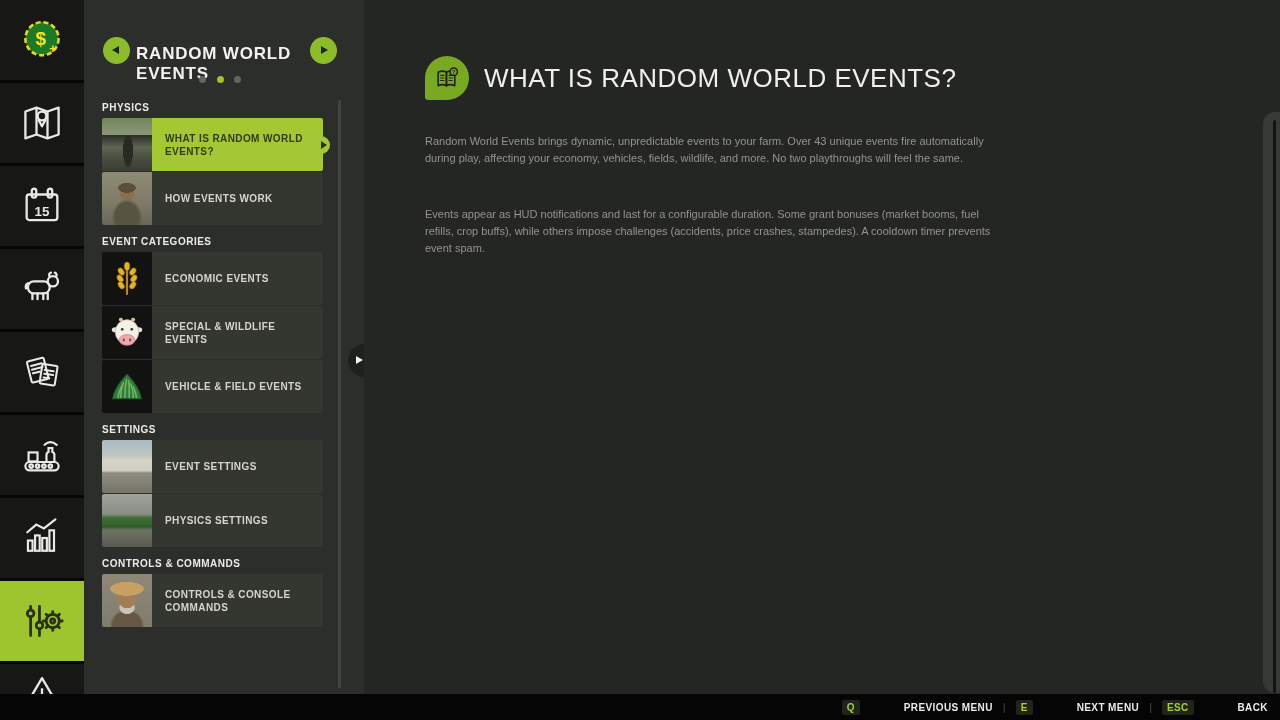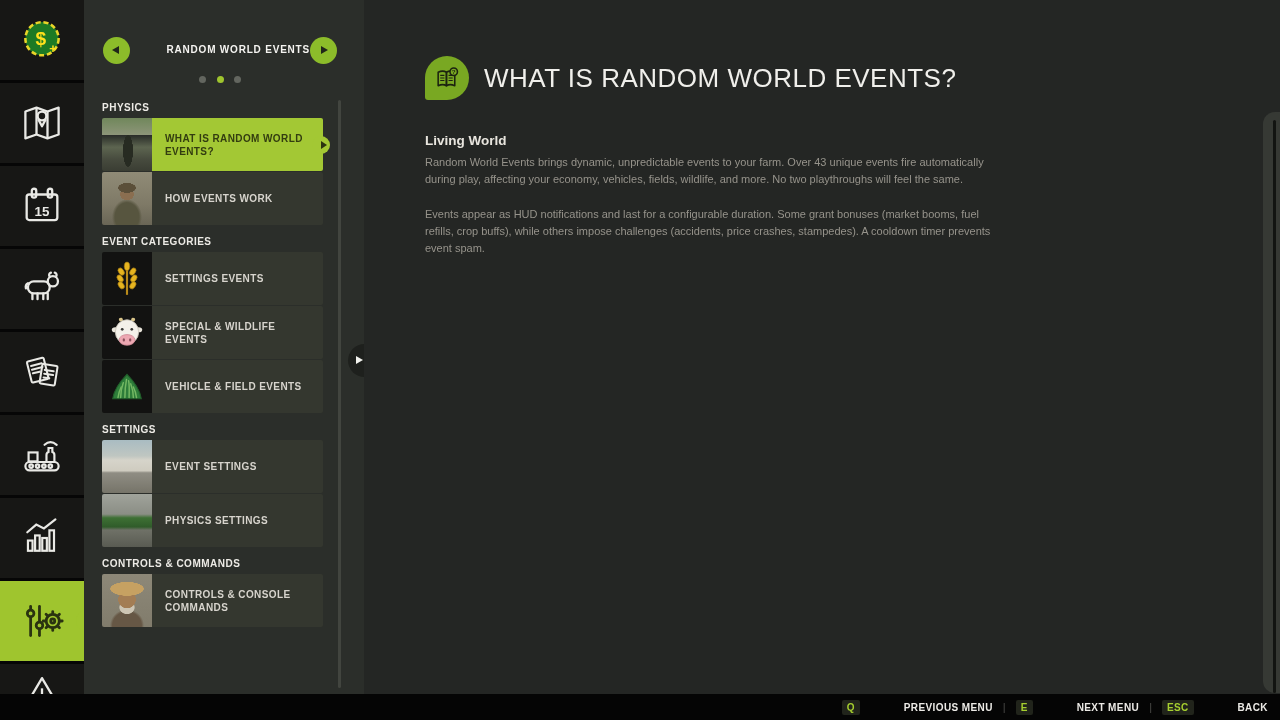--- a/index.html
+++ b/index.html
@@ -22,22 +22,22 @@
   
   .panel{position:absolute;left:84px;top:0;width:280px;height:720px;background:#2b2e2a;}
   .nav-circle{position:absolute;top:37px;width:27px;height:27px;border-radius:50%;
     background:#8cbc2a;border:none;cursor:pointer;padding:0;}
   .nav-circle.left{left:19px;}
   .nav-circle.right{right:27px;}
   .tri-left{position:absolute;left:9px;top:9px;width:0;height:0;
     border-top:4.5px solid transparent;border-bottom:4.5px solid transparent;border-right:7px solid #20261a;}
   .tri-right{position:absolute;left:11px;top:9px;width:0;height:0;
     border-top:4.5px solid transparent;border-bottom:4.5px solid transparent;border-left:7px solid #20261a;}
-  .panel-title{position:absolute;left:46px;right:54px;top:44px;text-align:right;
-    color:#f4f3f0;font-size:10px;font-weight:bold;letter-spacing:.8px;}
+  .panel-title{position:absolute;left:52px;right:54px;top:44px;text-align:left;
+    color:#f4f3f0;font-size:17px;font-weight:bold;letter-spacing:.8px;}
   .dots{position:absolute;left:0;right:8px;top:69px;text-align:center;}
   .dot{display:inline-block;width:7px;height:7px;border-radius:50%;background:#63665f;margin:0 3px;}
   .dot.active{background:#9fc52e;}
 
   .menu{position:absolute;left:18px;top:102px;width:221px;}
   .sec-label{color:#edebe6;font-size:10px;font-weight:bold;letter-spacing:.5px;
     margin:11px 0 5px 0;}
   .sec-label.first{margin-top:0;}
   .row{position:relative;display:flex;height:53px;margin-bottom:1px;}
   .thumb{width:50px;height:53px;flex:0 0 50px;border-radius:2px 0 0 2px;}
@@ -256,21 +256,21 @@
               <ellipse cx="10.5" cy="11" rx="2.5" ry="3.8" transform="rotate(-35 10.5 11)"></ellipse>
               <ellipse cx="21.5" cy="11" rx="2.5" ry="3.8" transform="rotate(35 21.5 11)"></ellipse>
               <ellipse cx="9.5" cy="17.5" rx="2.5" ry="3.8" transform="rotate(-35 9.5 17.5)"></ellipse>
               <ellipse cx="22.5" cy="17.5" rx="2.5" ry="3.8" transform="rotate(35 22.5 17.5)"></ellipse>
               <ellipse cx="10.5" cy="24" rx="2.5" ry="3.8" transform="rotate(-35 10.5 24)"></ellipse>
               <ellipse cx="21.5" cy="24" rx="2.5" ry="3.8" transform="rotate(35 21.5 24)"></ellipse>
             </g>
           </svg>
         </div>
         <div class="plate">
-          <span class="lbl">SETTINGS EVENTS</span>
+          <span class="lbl">ECONOMIC EVENTS</span>
         </div>
       </div>
 
       <div class="row">
         <div class="thumb icon-tile">
           <svg width="36" height="36" viewBox="0 0 34 34">
             <ellipse cx="6" cy="14" rx="3.4" ry="2.4" fill="#e8e4da"></ellipse>
             <ellipse cx="28" cy="14" rx="3.4" ry="2.4" fill="#e8e4da"></ellipse>
             <path d="M10 6 Q8 2.5 11.5 2.5 Q13.5 2.5 13 6 Z" fill="#d9c48a"></path>
             <path d="M24 6 Q26 2.5 22.5 2.5 Q20.5 2.5 21 6 Z" fill="#d9c48a"></path>
@@ -348,21 +348,20 @@
           <path d="M12 7 Q15.5 4.8 20 7 V20 Q15.5 17.8 12 20 Z"></path>
           <path d="M6 10 H10 M6 12.5 H10 M6 15 H10 M14 10 H18 M14 12.5 H18 M14 15 H18" stroke-width="1"></path>
           <circle cx="19" cy="6.5" r="3.6" fill="#79a822"></circle>
           <text x="19" y="9" text-anchor="middle" font-size="6" font-weight="bold" fill="#1c2310" stroke="none" font-family="Liberation Sans, sans-serif">?</text>
         </svg>
       </div>
       <h1>WHAT IS RANDOM WORLD EVENTS?</h1>
     </div>
 
     <section class="csec s0">
-      <h2>Living World</h2>
       <p>Random World Events brings dynamic, unpredictable events to your farm. Over 43 unique events fire automatically during play, affecting your economy, vehicles, fields, wildlife, and more. No two playthroughs will feel the same.</p>
     </section>
 
     <section class="csec s1">
       <p>Events appear as HUD notifications and last for a configurable duration. Some grant bonuses (market booms, fuel refills, crop buffs), while others impose challenges (accidents, price crashes, stampedes). A cooldown timer prevents event spam.</p>
     </section>
   </main>
 
   <div class="edge-scroll"></div>
 

